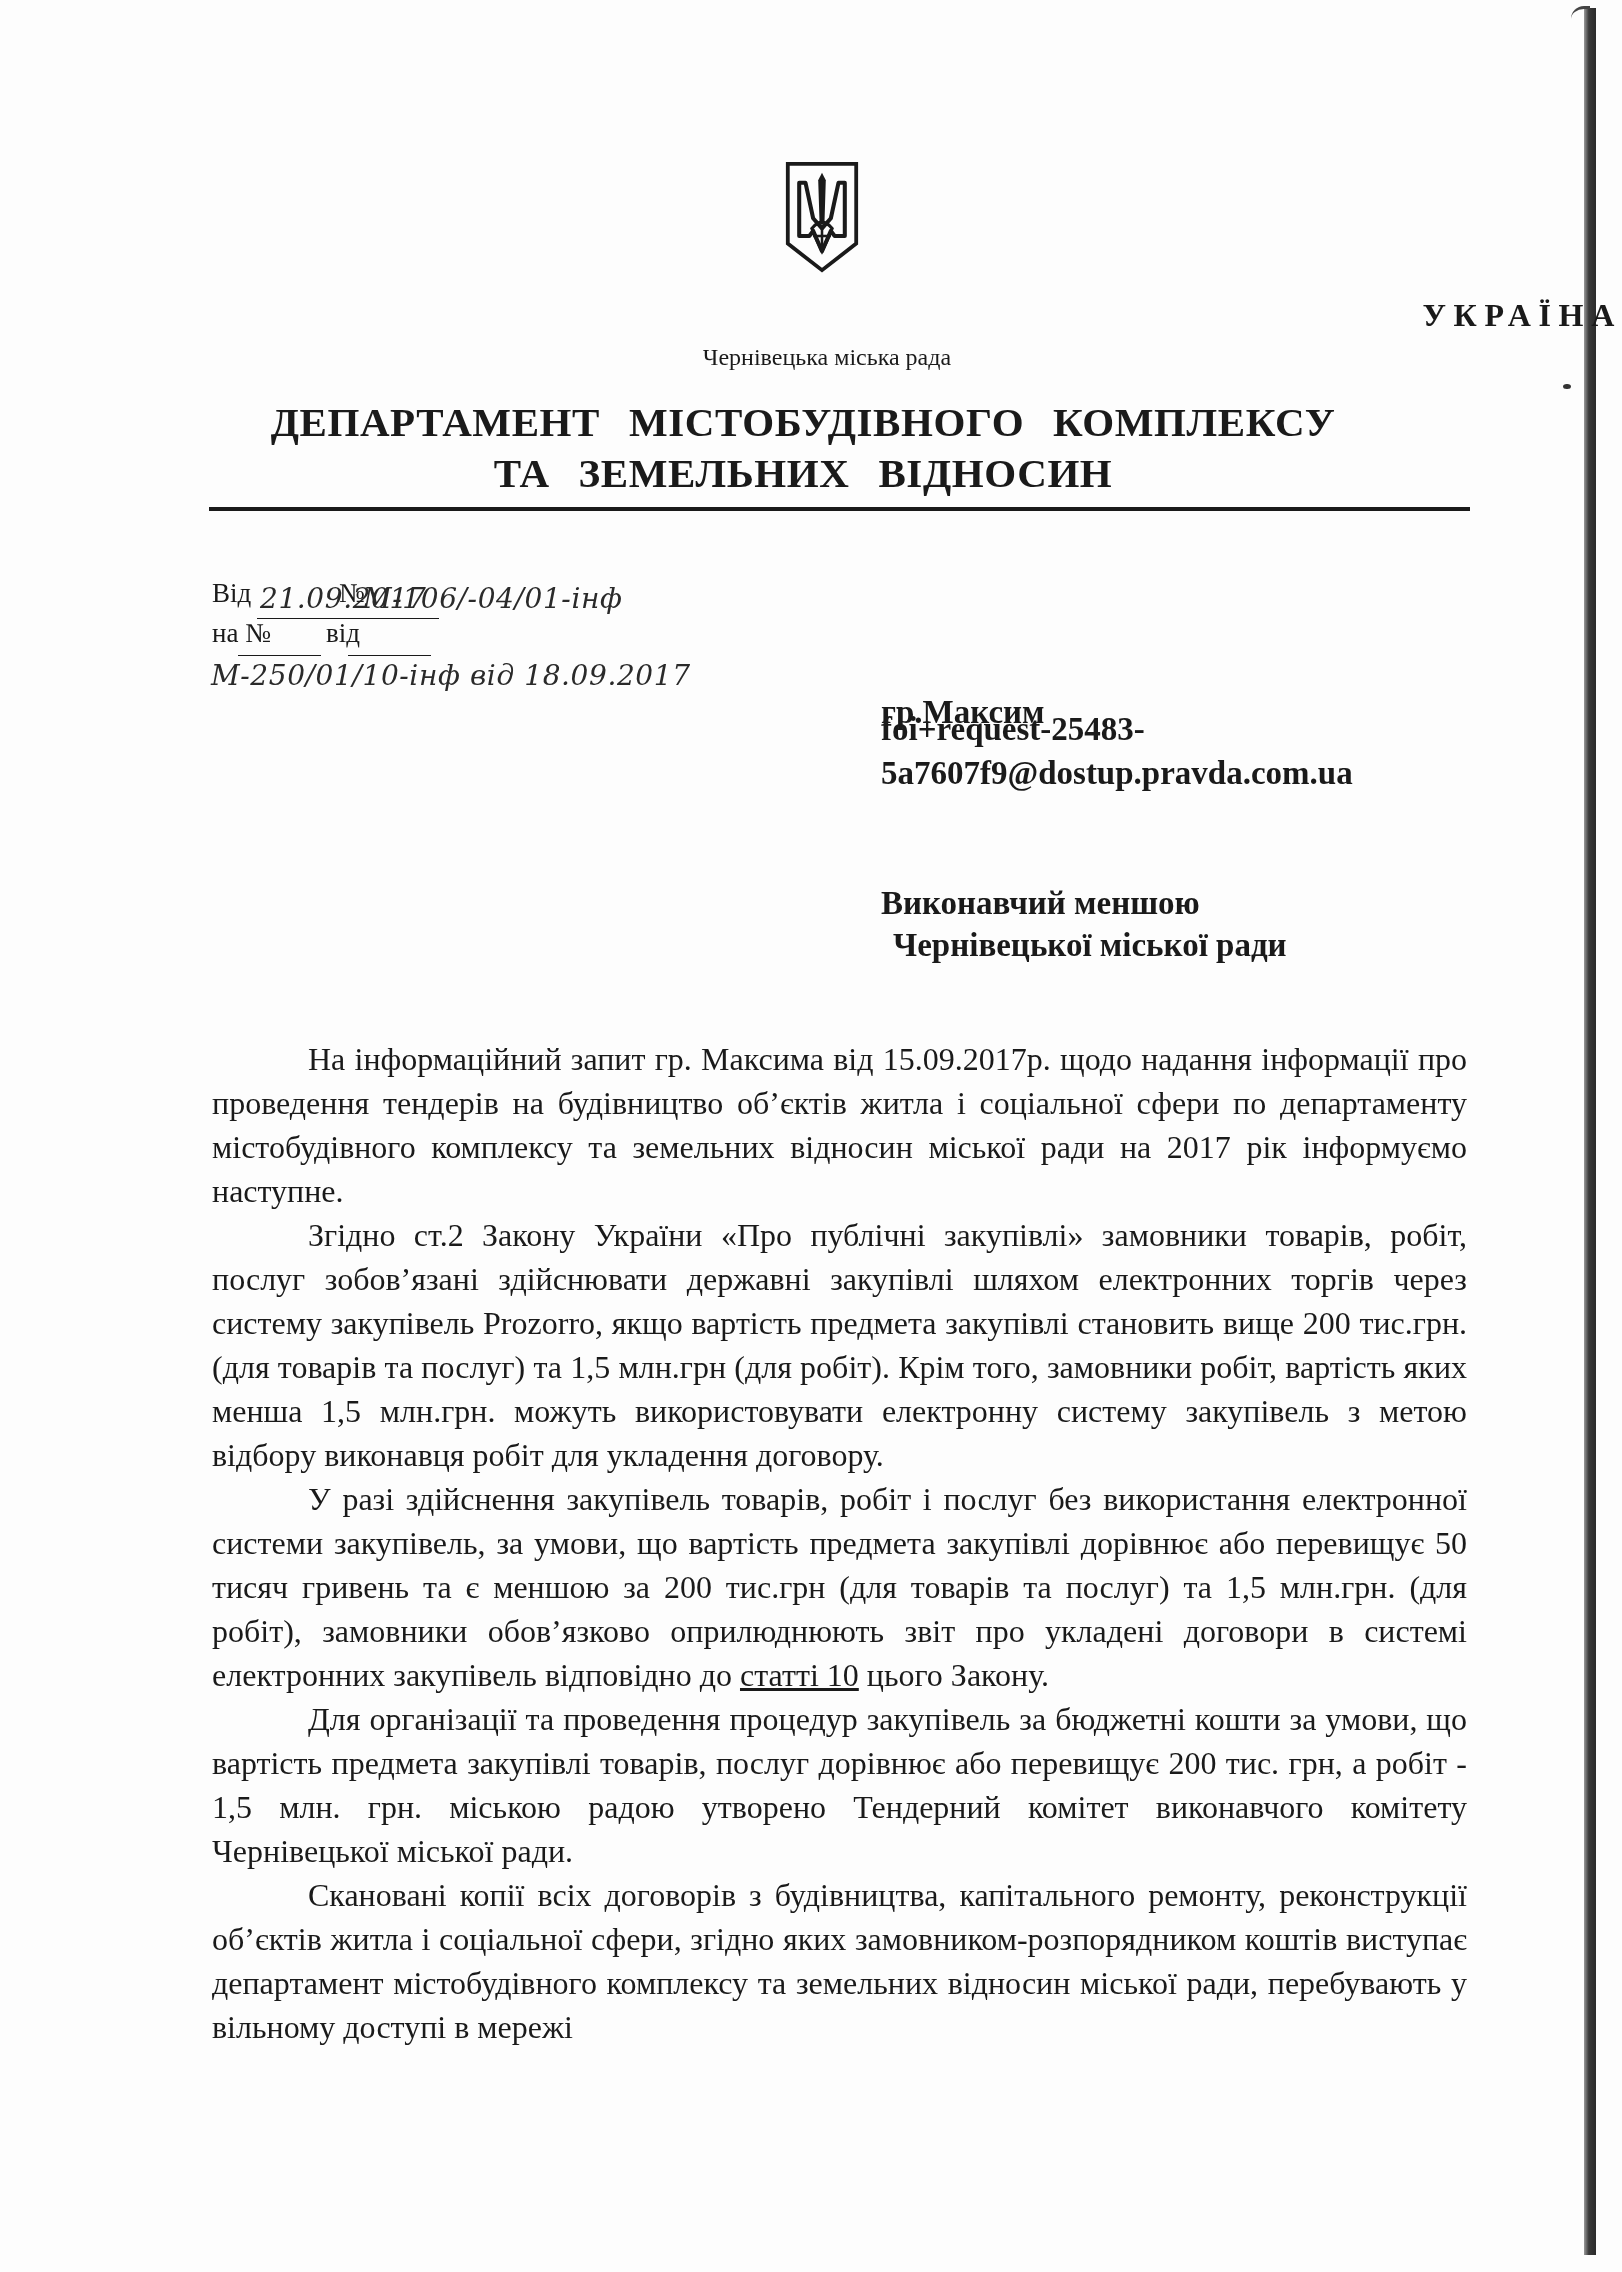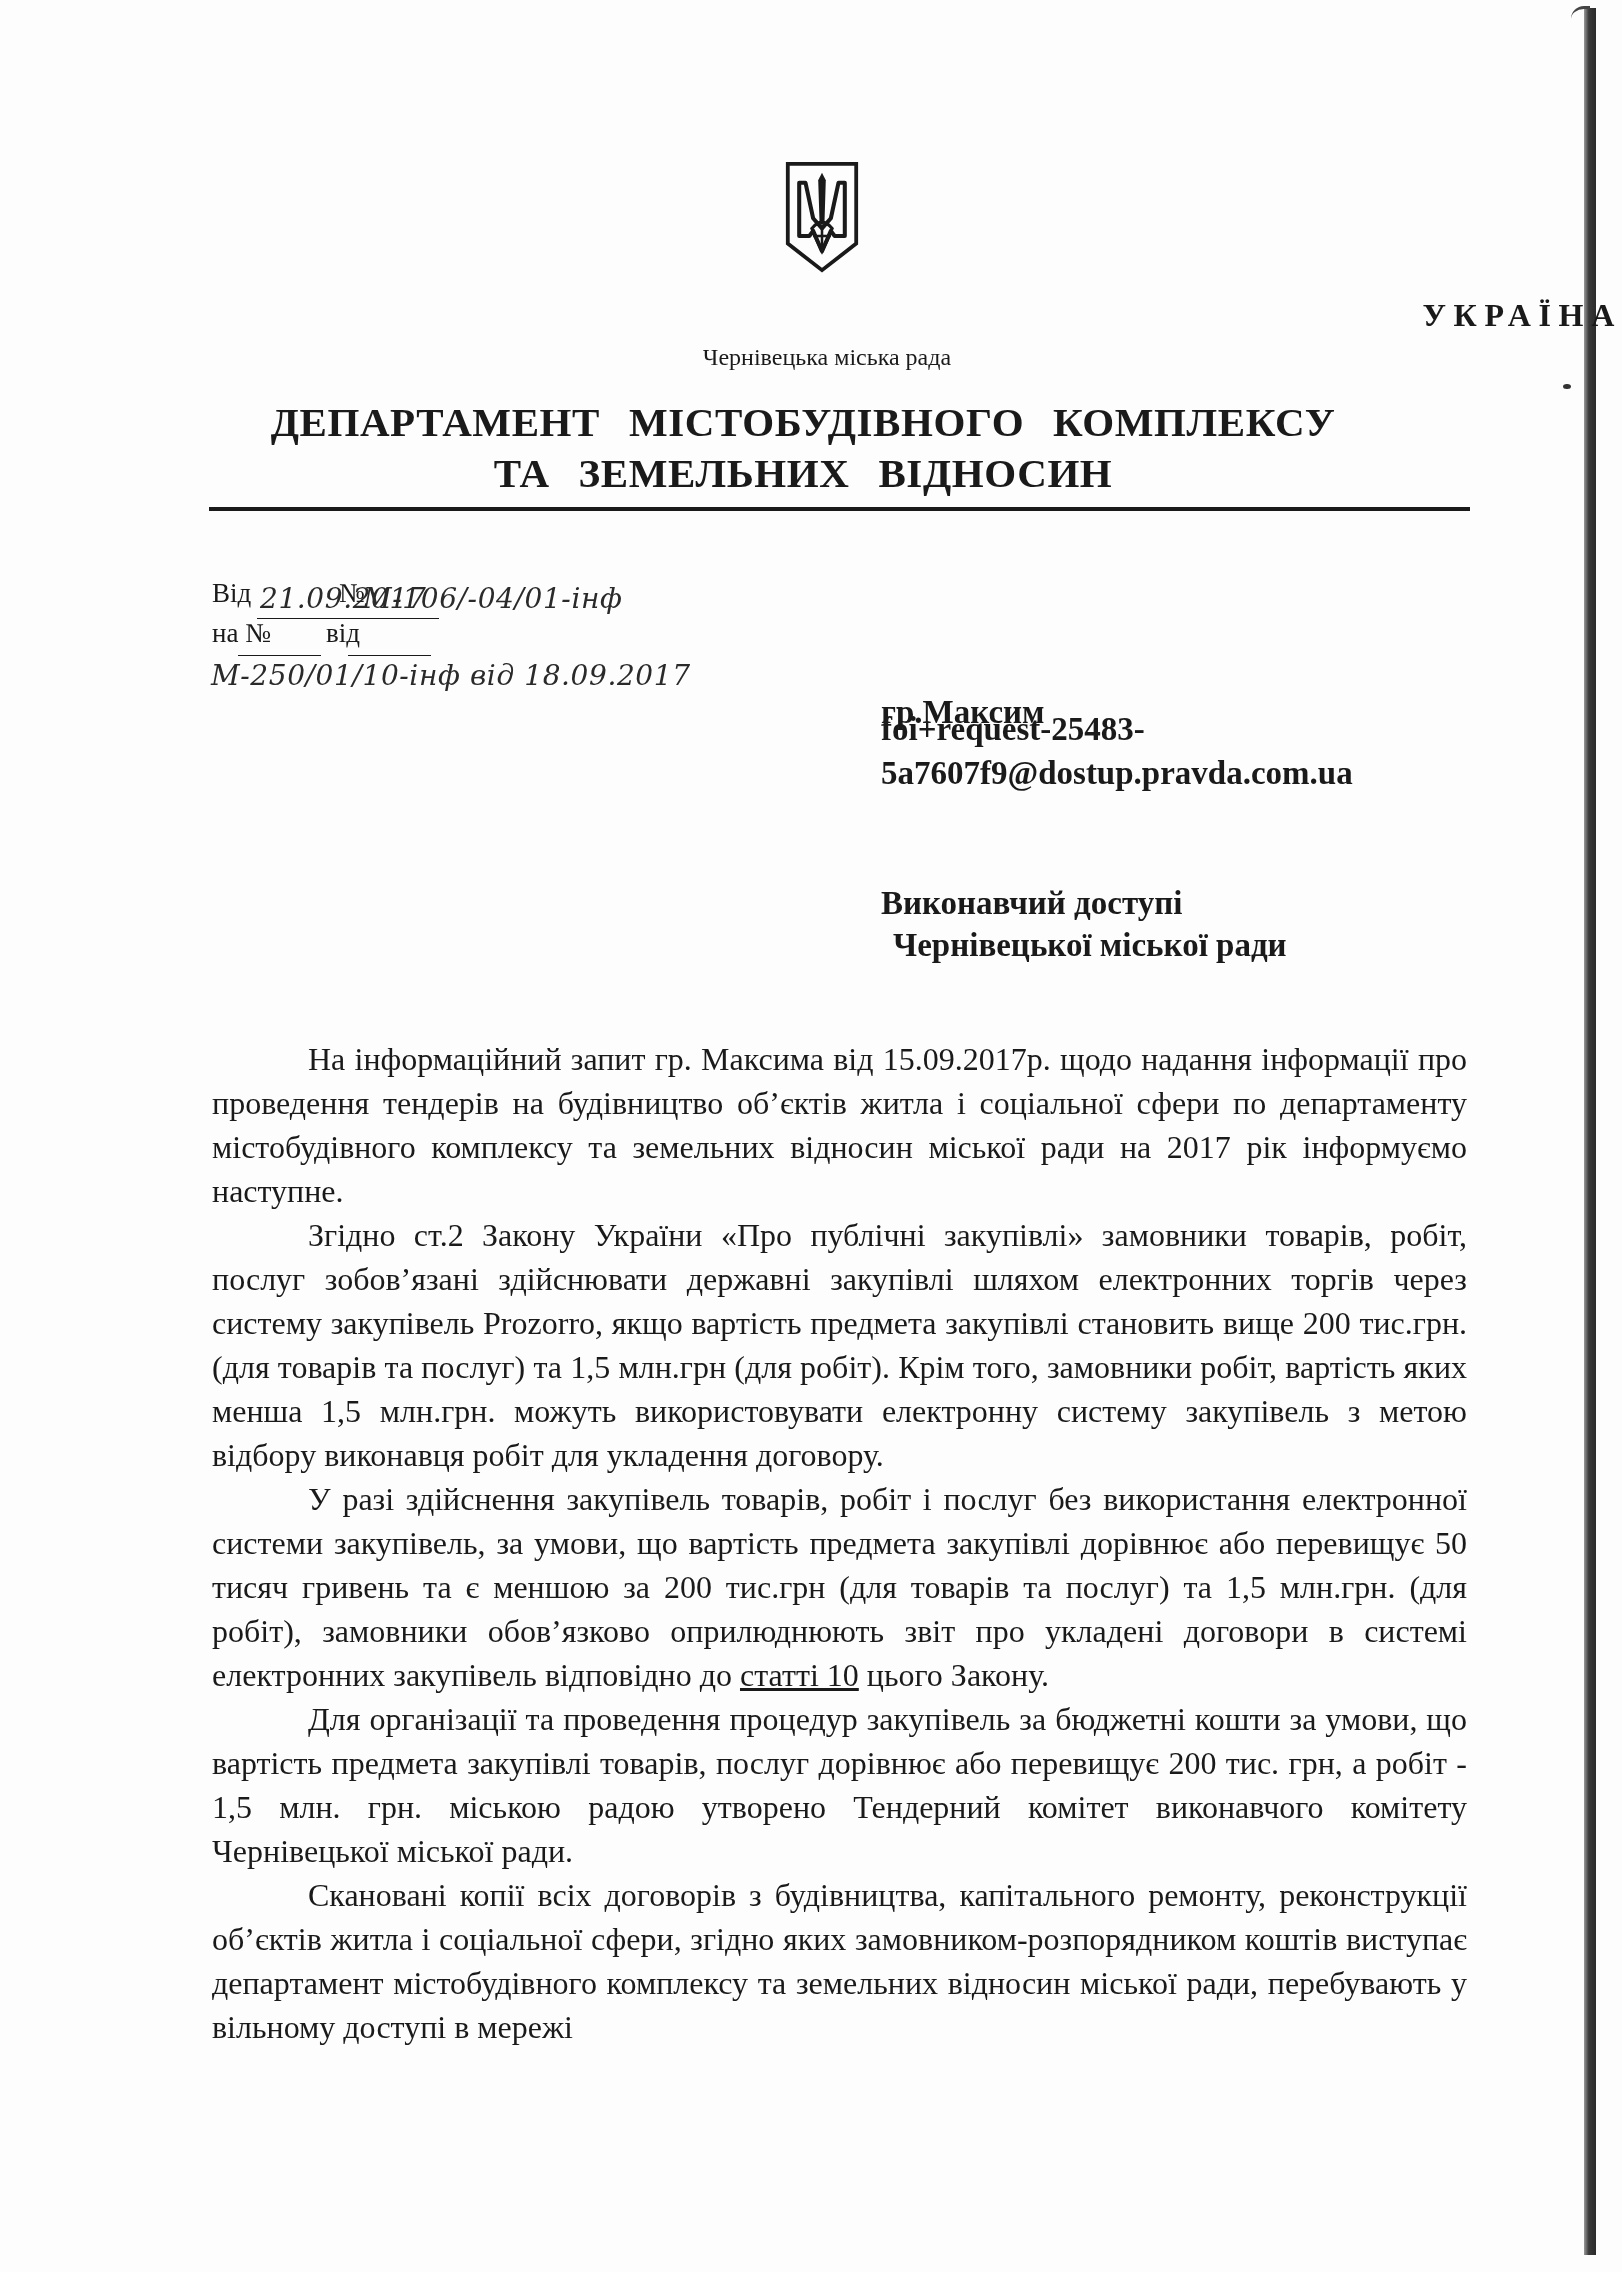--- a/index.html
+++ b/index.html
@@ -77,21 +77,21 @@
   <div class="ref-line" style="left:238px; top:655px; width:83px;"></div>
   <div class="ref-label" style="left:326px; top:618px;">від</div>
   <div class="ref-line" style="left:348px; top:655px; width:83px;"></div>
 
   <div class="hand" style="left:211px; top:659px;">М-250/01/10-інф від 18.09.2017</div>
 
   <div class="addr" style="top:668px;margin-top:26px;">гр.Максим</div>
   <div class="addr" style="top:711px;">foi+request-25483-</div>
   <div class="addr" style="top:755px;font-family:Liberation Serif, serif;">5a7607f9@dostup.pravda.com.ua</div>
 
-  <div class="addr" style="top:885px;">Виконавчий доступі</div>
+  <div class="addr" style="top:885px;">Виконавчий меншою</div>
   <div class="addr" style="top:927px;margin-left:12px;">Чернівецької міської ради</div>
 
   <div class="body-text">
     <p>На інформаційний запит гр. Максима від 15.09.2017р. щодо надання інформації про проведення тендерів на будівництво об’єктів житла і соціальної сфери по департаменту містобудівного комплексу та земельних відносин міської ради на 2017 рік інформуємо наступне.</p>
     <p>Згідно ст.2 Закону України «Про публічні закупівлі» замовники товарів, робіт, послуг зобов’язані здійснювати державні закупівлі шляхом електронних торгів через систему закупівель Prozorro, якщо вартість предмета закупівлі становить вище 200 тис.грн. (для товарів та послуг) та 1,5 млн.грн (для робіт). Крім того, замовники робіт, вартість яких менша 1,5 млн.грн. можуть використовувати електронну систему закупівель з метою відбору виконавця робіт для укладення договору.</p>
     <p><span>У разі здійснення закупівель товарів, робіт і послуг без використання електронної системи закупівель, за умови, що вартість предмета закупівлі дорівнює або перевищує 50 тисяч гривень та є меншою за 200 тис.грн (для товарів та послуг) та 1,5 млн.грн. (для робіт), замовники обов’язково оприлюднюють звіт про укладені договори в системі електронних закупівель відповідно до </span><span class="u">статті 10</span><span> цього Закону.</span></p>
     <p>Для організації та проведення процедур закупівель за бюджетні кошти за умови, що вартість предмета закупівлі товарів, послуг дорівнює або перевищує 200 тис. грн, а робіт - 1,5 млн. грн. міською радою утворено Тендерний комітет виконавчого комітету Чернівецької міської ради.</p>
     <p>Скановані копії всіх договорів з будівництва, капітального ремонту, реконструкції об’єктів житла і соціальної сфери, згідно яких замовником-розпорядником коштів виступає департамент містобудівного комплексу та земельних відносин міської ради, перебувають у вільному доступі в мережі</p>
   </div>
 

